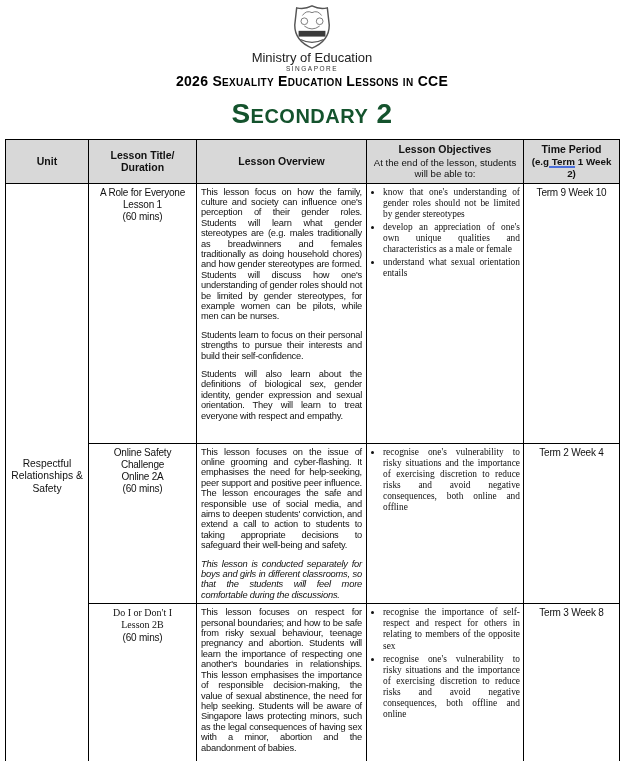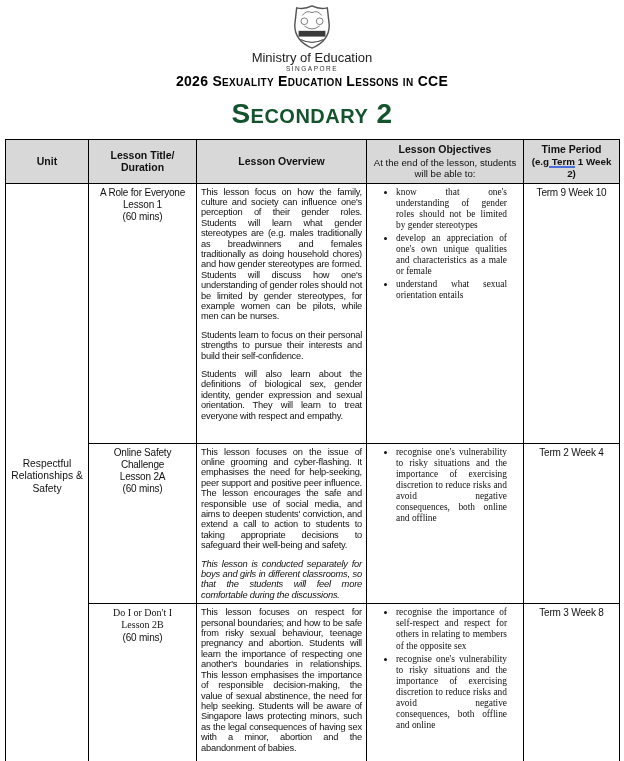--- a/index.html
+++ b/index.html
@@ -28,21 +28,21 @@
   col.c-obj{width:157px;}
   col.c-time{width:96px;}
 
   td.unit-cell{vertical-align:middle;text-align:center;font-size:10.3px;line-height:1.25;}
   td.title-cell{text-align:center;font-size:10px;line-height:1.22;letter-spacing:-.2px;padding-top:3px;}
   td.title-cell.serif .t-line1,td.title-cell.serif .t-line2{font-family:"Liberation Serif",serif;letter-spacing:0;}
   td.ovw-cell{font-size:9.3px;line-height:1.12;letter-spacing:-.2px;text-align:justify;padding:3px 4px;}
   td.ovw-cell p{margin:0 0 8px 0;}
   td.ovw-cell p:last-child{margin-bottom:0;}
   td.ovw-cell p.italic{font-style:italic;}
-  td.obj-cell{font-family:"Liberation Serif",serif;font-size:9.4px;line-height:1.18;text-align:justify;padding:3px 16px;}
+  td.obj-cell{font-family:"Liberation Serif",serif;font-size:9.4px;line-height:1.18;text-align:justify;padding:3px 3px;}
   td.obj-cell ul{margin:0;padding-left:13px;}
   td.obj-cell li{margin:0 0 2px 0;}
   td.time-cell{text-align:center;font-size:10px;letter-spacing:-.2px;padding-top:3px;}
 
   tr.r1 td{height:260px;}
   tr.r2 td{height:160px;}
   tr.r3 td{height:167px;}
 </style>
 </head>
 <body>
@@ -106,21 +106,21 @@
             <li>know that one's understanding of gender roles should not be limited by gender stereotypes</li>
             <li>develop an appreciation of one's own unique qualities and characteristics as a male or female</li>
             <li>understand what sexual orientation entails</li>
           </ul>
         </td>
         <td class="time-cell">Term 9 Week 10</td>
       </tr>
       <tr class="r2">
         <td class="title-cell">
           <div class="t-line1">Online Safety Challenge</div>
-          <div class="t-line2">Lesson 2A</div>
+          <div class="t-line2">Online 2A</div>
           <div class="t-line3">(60 mins)</div>
         </td>
         <td class="ovw-cell">
           <p>This lesson focuses on the issue of online grooming and cyber-flashing. It emphasises the need for help-seeking, peer support and positive peer influence. The lesson encourages the safe and responsible use of social media, and aims to deepen students' conviction, and extend a call to action to students to taking appropriate decisions to safeguard their well-being and safety.</p>
           <p class="italic">This lesson is conducted separately for boys and girls in different classrooms, so that the students will feel more comfortable during the discussions.</p>
         </td>
         <td class="obj-cell">
           <ul>
             <li>recognise one's vulnerability to risky situations and the importance of exercising discretion to reduce risks and avoid negative consequences, both online and offline</li>
           </ul>

